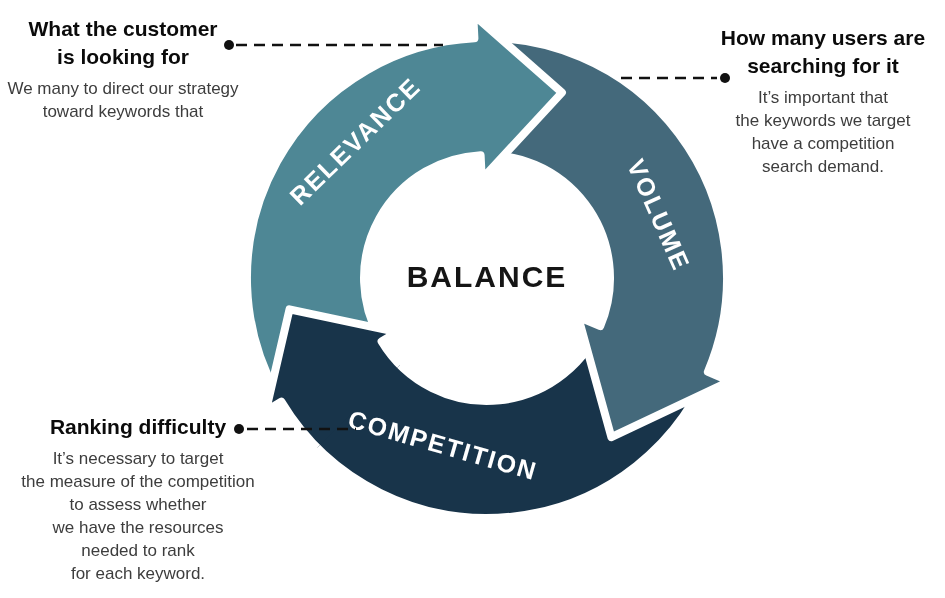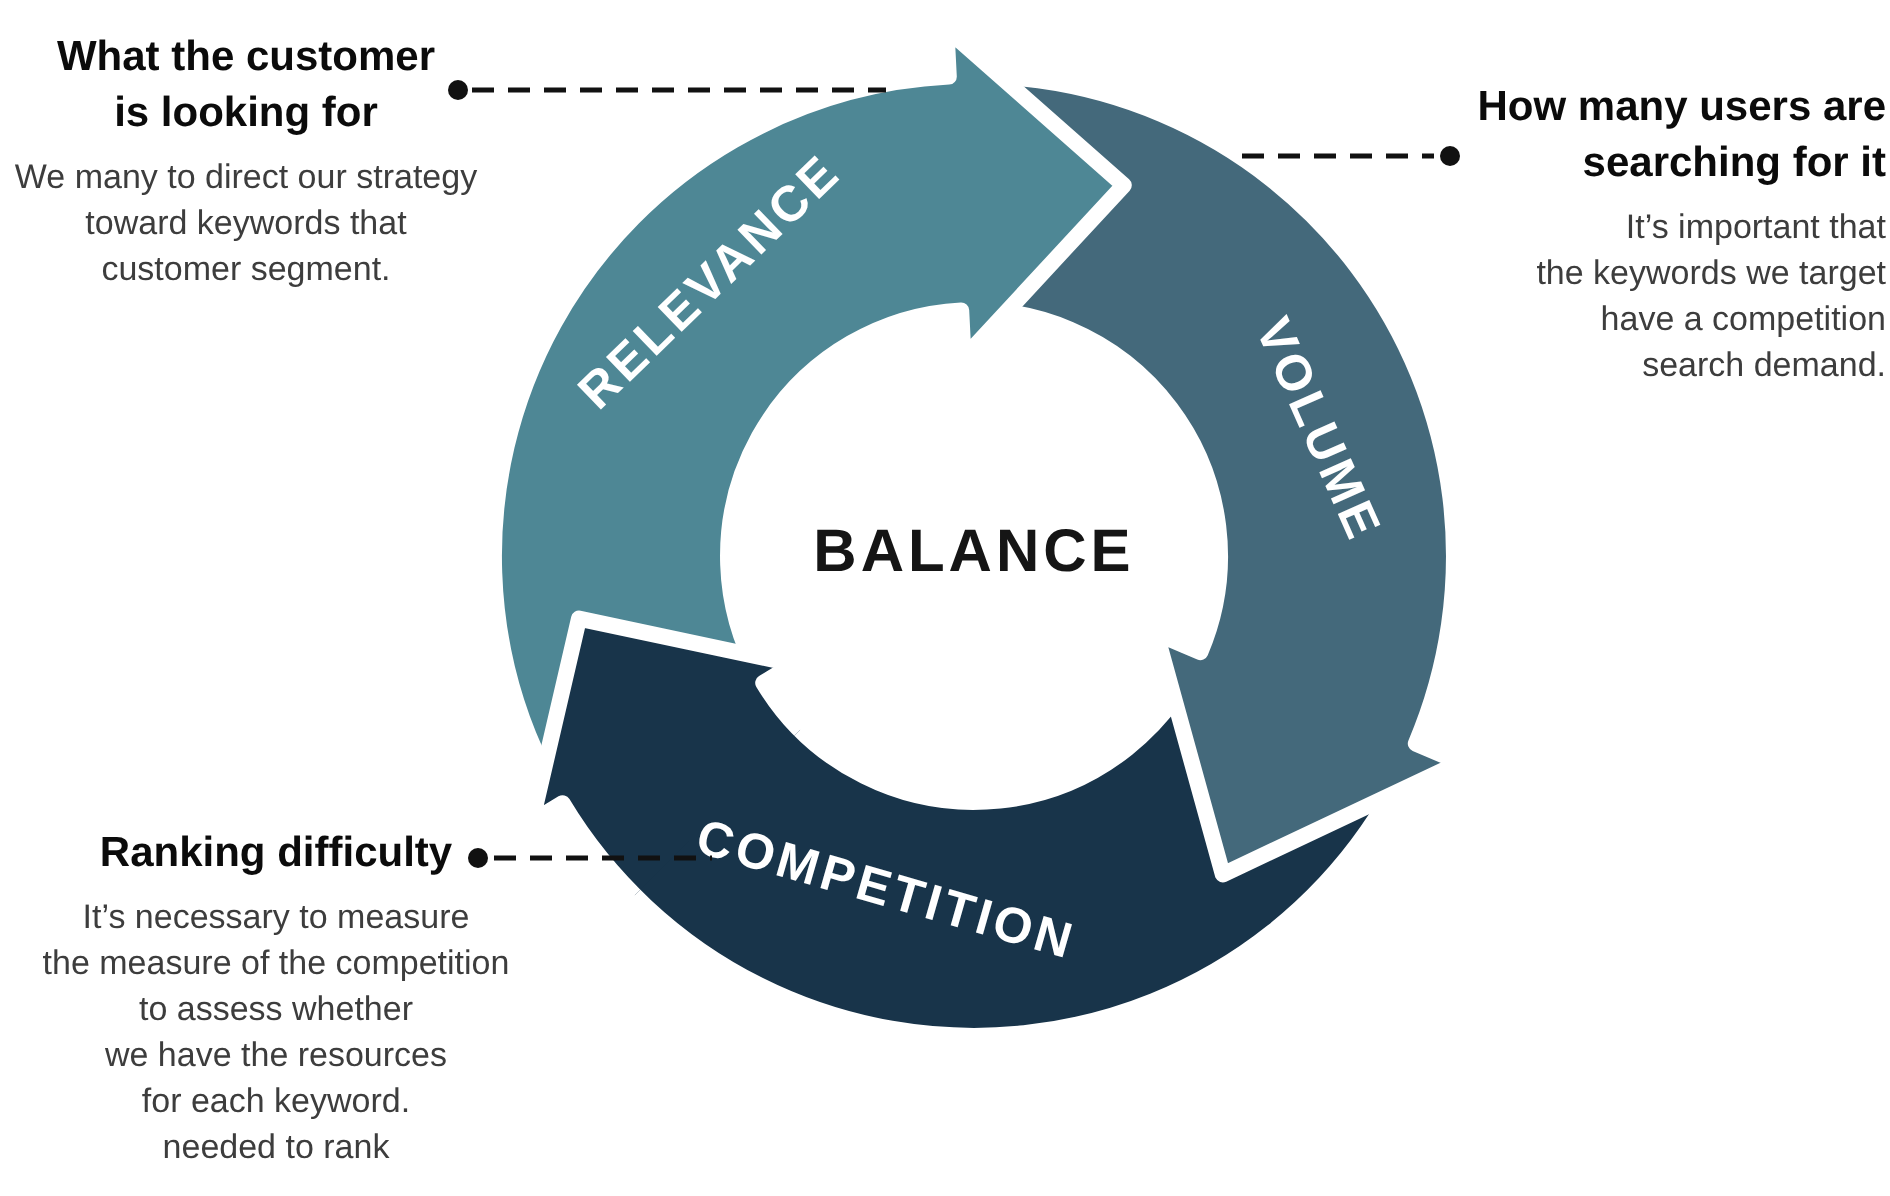--- a/index.html
+++ b/index.html
@@ -57,44 +57,43 @@
   </svg>
 
   <div class="callout" style="left:3px;top:15px;width:240px;">
     <div class="title">
       <div class="line">What the customer</div>
       <div class="line">is looking for</div>
     </div>
     <div class="body">
       <div class="line">We many to direct our strategy</div>
       <div class="line">toward keywords that</div>
-      <div class="line">customer segment.</div>
     </div>
   </div>
 
-  <div class="callout" style="left:703px;top:40px;width:240px;text-align:right;">
+  <div class="callout" style="left:703px;top:24px;width:240px;">
     <div class="title">
       <div class="line">How many users are</div>
       <div class="line">searching for it</div>
     </div>
     <div class="body">
       <div class="line">It’s important that</div>
       <div class="line">the keywords we target</div>
       <div class="line">have a competition</div>
       <div class="line">search demand.</div>
     </div>
   </div>
 
   <div class="callout" style="left:8px;top:413px;width:260px;text-align:center;">
     <div class="title">
       <div class="line">Ranking difficulty</div>
     </div>
     <div class="body">
-      <div class="line">It’s necessary to measure</div>
+      <div class="line">It’s necessary to target</div>
       <div class="line">the measure of the competition</div>
       <div class="line">to assess whether</div>
       <div class="line">we have the resources</div>
+      <div class="line">needed to rank</div>
       <div class="line">for each keyword.</div>
-      <div class="line">needed to rank</div>
     </div>
   </div>
 
 </div>
 
 </body></html>

